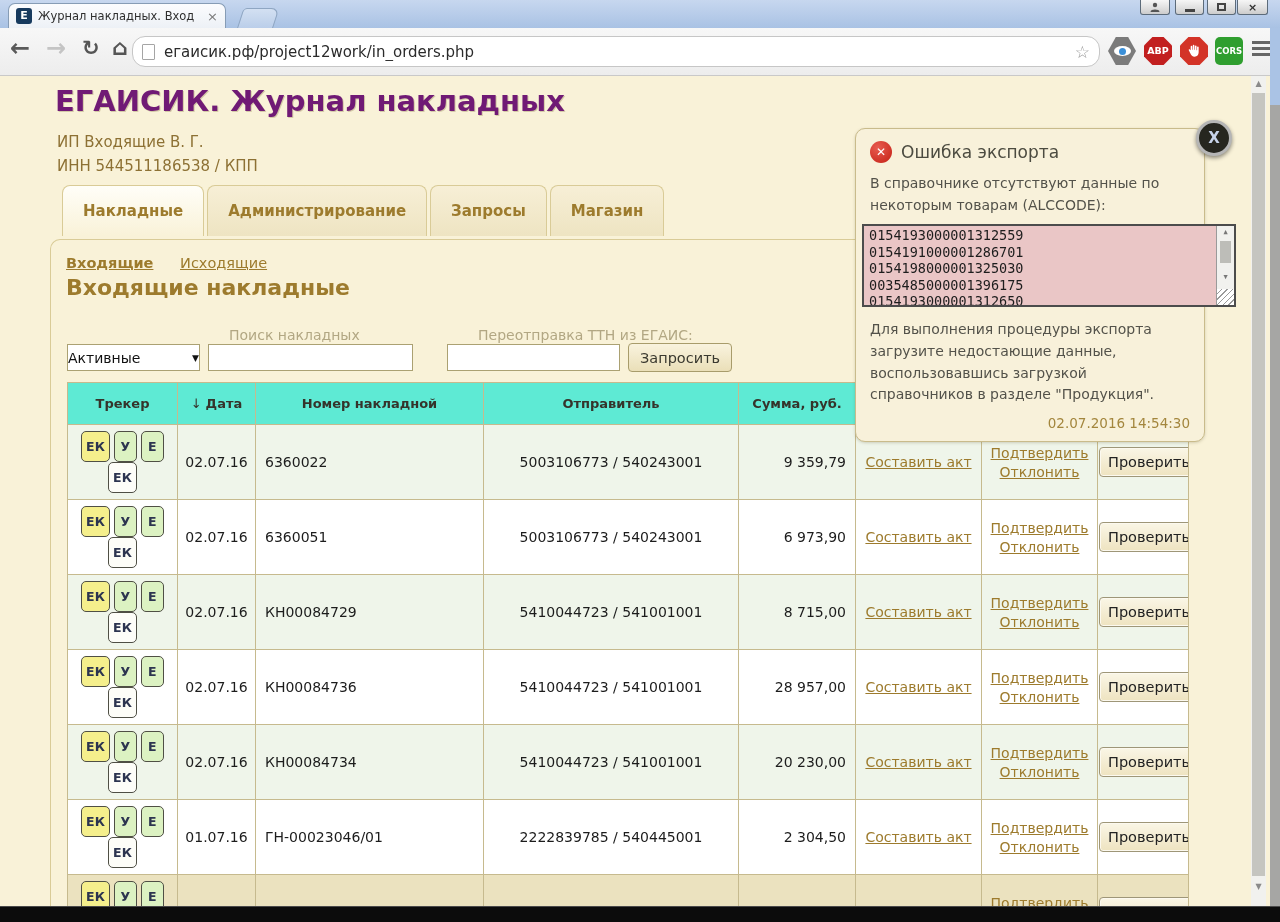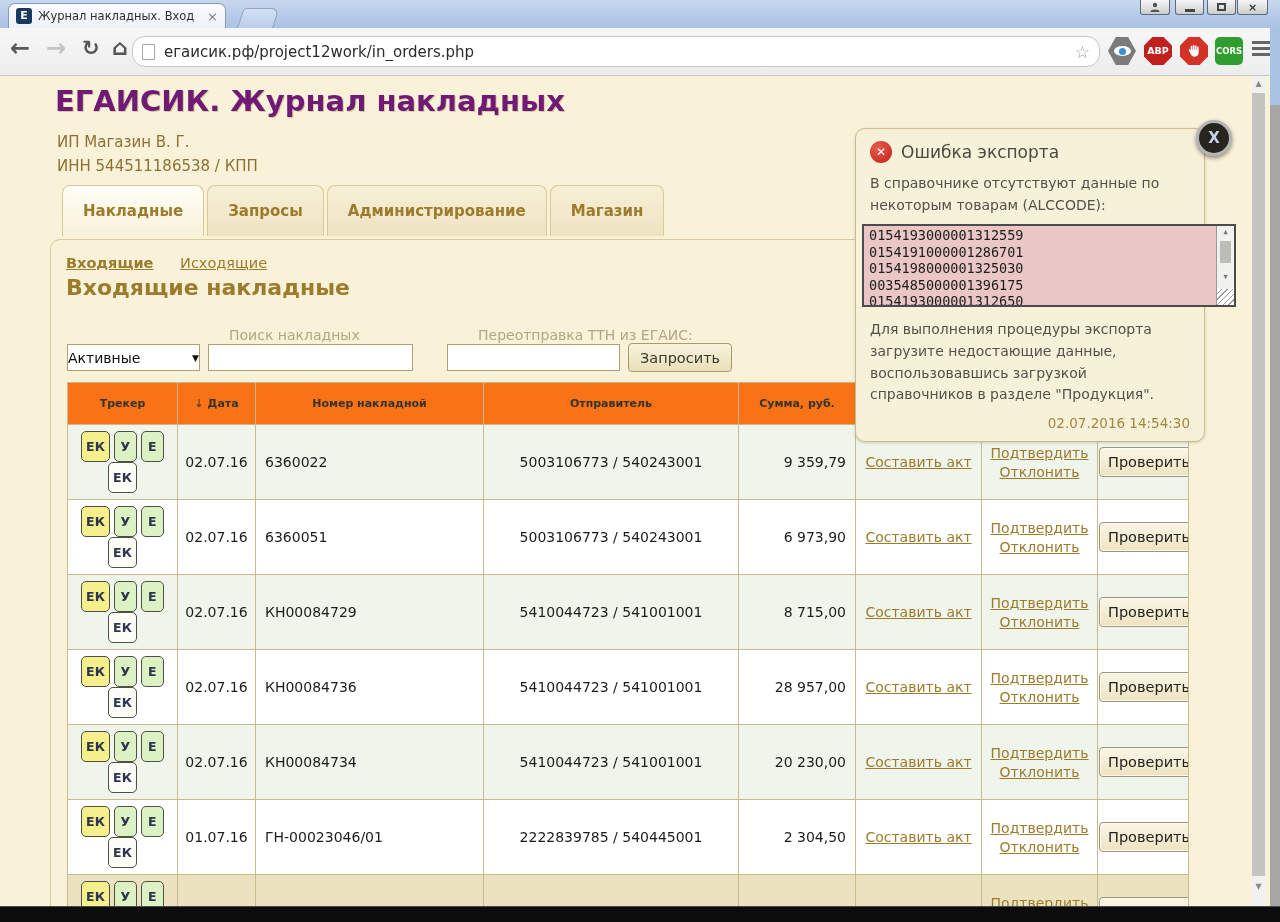--- a/index.html
+++ b/index.html
@@ -76,21 +76,21 @@
     border:1px solid #aba172;padding:0 6px;font-size:14px;font-family:"DejaVu Sans",sans-serif;}
   .inp-search{left:208px;width:205px;}
   .inp-ttn{left:447px;width:173px;}
   .fbtn{position:absolute;left:628px;top:267px;height:29px;padding:0 11px;
     background:linear-gradient(#f9f3de,#eadfb8);border:1px solid #a89c6b;border-radius:4px;
     font-size:14.5px;color:#3a392f;font-family:"DejaVu Sans",sans-serif;cursor:pointer;}
   
   .grid{position:absolute;left:67px;top:306px;width:1121px;border-collapse:collapse;table-layout:fixed;
     font-size:14px;color:#1c1c1c;}
   .grid th,.grid td{border:1px solid #c6ba8e;overflow:hidden;}
-  .grid thead th{height:39px;background:#f97316;font-size:11px;color:#35342b;font-weight:bold;}
+  .grid thead th{height:39px;background:#5eead4;font-size:13px;color:#35342b;font-weight:bold;}
   .grid tbody td{height:72px;}
   .rg{background:#eff5ea;} .rw{background:#ffffff;} .rh{background:#ebe2bf;}
   .c-track,.c-date,.c-snd,.c-act,.c-cr,.c-chk{text-align:center;}
   .c-num{padding-left:9px;}
   .c-sum{text-align:right;padding-right:9px;}
   .lnk{color:#9d7b2d;text-decoration:underline;cursor:pointer;font-size:14px;}
   .c-cr .lnk{display:block;margin:3px 0;}
   .chk-btn{background:linear-gradient(#faf6e6,#eee3c0);border:1px solid #9e9678;border-radius:4px;
     padding:6px 8px;font-size:14.5px;color:#222;box-shadow:inset 0 0 0 1px #fcf9ef;cursor:pointer;
     font-family:"DejaVu Sans",sans-serif;}
@@ -185,27 +185,27 @@
   <span class="ext ext-cors">CORS</span>
   <span class="menu-ic">
       <i></i>
       <i></i>
       <i></i>
     </span>
 </div>
 
 <div class="page">
   <h1 class="site-title">ЕГАИСИК. Журнал накладных</h1>
-  <div class="company">ИП Магазин В. Г.</div>
+  <div class="company">ИП Входящие В. Г.</div>
   <div class="inn">ИНН 544511186538 / КПП</div>
 
   <div class="tabbar">
     <div class="ntab active">Накладные</div>
+    <div class="ntab">Администрирование</div>
     <div class="ntab">Запросы</div>
-    <div class="ntab">Администрирование</div>
     <div class="ntab">Магазин</div>
   </div>
   <div class="panel"></div>
 
   <div class="subnav">
     <a class="cur">Входящие</a>
     <a>Исходящие</a>
   </div>
   <h2 class="page-h2">Входящие накладные</h2>
 

